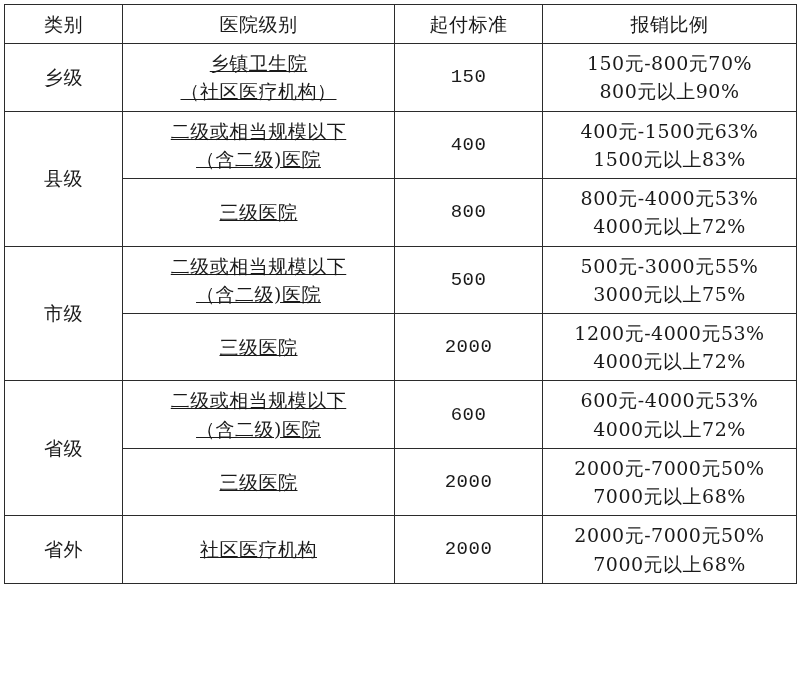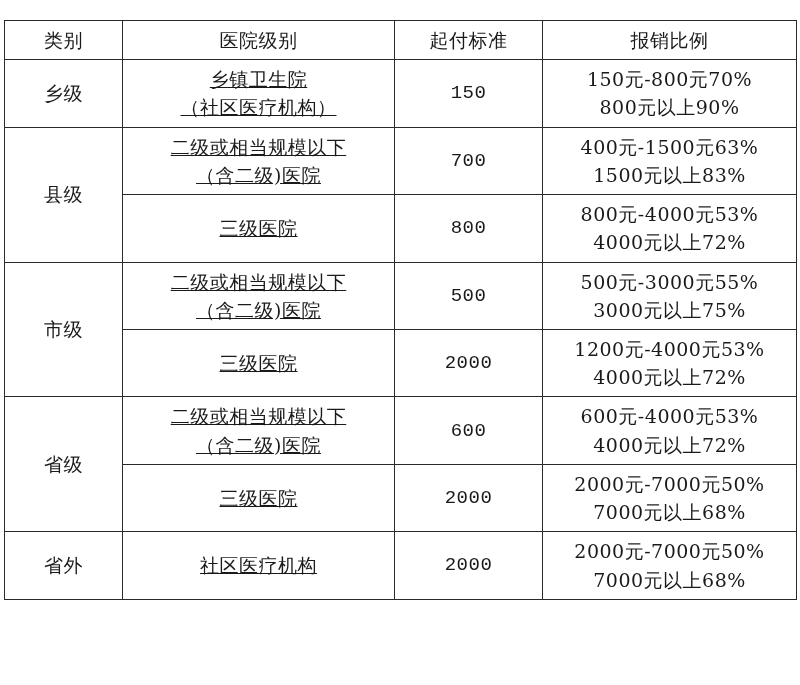--- a/index.html
+++ b/index.html
@@ -11,23 +11,22 @@
     width: 800px;
     height: 685px;
     font-family: "DejaVu Serif", "Liberation Serif", serif;
     color: #1a1a1a;
     overflow: hidden;
   }
   .sheet {
     width: 800px;
     height: 538px;
     box-sizing: border-box;
-    padding: 12px 4px 2px 4px;
+    padding: 4px 4px 2px 4px;
     background: #ffffff;
-    margin-top: 8px;
   }
   table.reimburse {
     border-collapse: collapse;
     width: 792px;
     table-layout: fixed;
     background: #ffffff;
   }
   table.reimburse td,
   table.reimburse th {
     border: 1px solid #2b2b2b;
@@ -102,21 +101,21 @@
           <span class="ln">800元以上90%</span>
         </td>
       </tr>
 
       <tr>
         <td class="cat" rowspan="2">县级</td>
         <td class="level">
           <span class="ln">二级或相当规模以下</span>
           <span class="ln">（含二级)医院</span>
         </td>
-        <td class="ded">700</td>
+        <td class="ded">400</td>
         <td class="ratio">
           <span class="ln">400元-1500元63%</span>
           <span class="ln">1500元以上83%</span>
         </td>
       </tr>
 
       <tr>
         <td class="level">
           <span class="ln">三级医院</span>
         </td>

